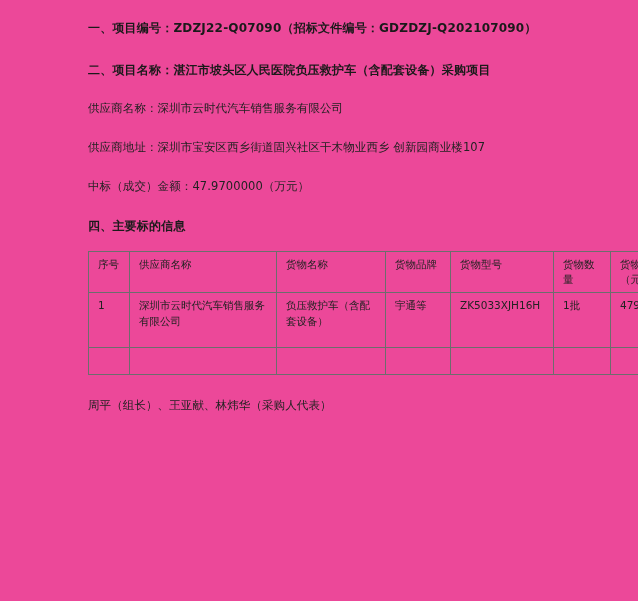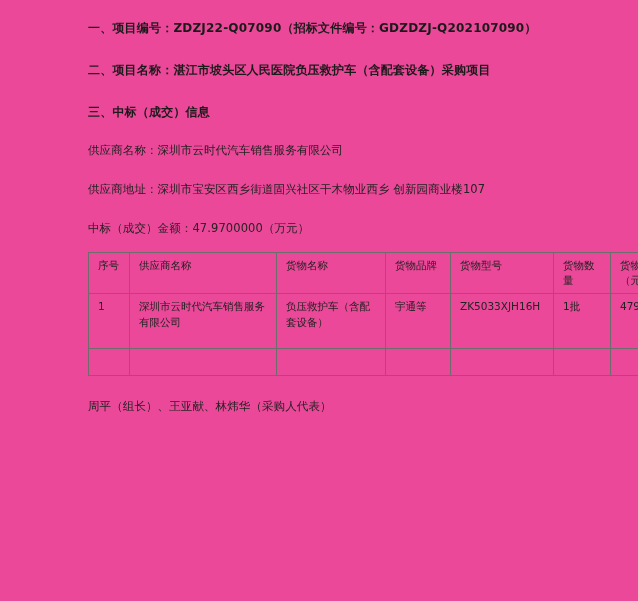--- a/index.html
+++ b/index.html
@@ -88,28 +88,28 @@
 </head>
 <body>
 
 <div class="page">
   <div class="content">
 
     <div class="section-head row-block b1">一、项目编号：ZDZJ22-Q07090（招标文件编号：GDZDZJ-Q202107090）</div>
 
     <div class="section-head row-block b2">二、项目名称：湛江市坡头区人民医院负压救护车（含配套设备）采购项目</div>
 
-    <div class="section-head row-block b3">三、中标（成交）信息</div>
 
     <div class="para row-block b4">供应商名称：深圳市云时代汽车销售服务有限公司</div>
 
     <div class="para row-block b5">供应商地址：深圳市宝安区西乡街道固兴社区干木物业西乡 创新园商业楼107</div>
 
     <div class="para row-block b6">中标（成交）金额：47.9700000（万元）</div>
 
+    <div class="section-head row-block b7">四、主要标的信息</div>
 
     <table class="bid-table">
       <thead>
         <tr>
           <th class="col-seq">序号</th>
           <th class="col-name">供应商名称</th>
           <th class="col-goods">货物名称</th>
           <th class="col-brand">货物品牌</th>
           <th class="col-model">货物型号</th>
           <th class="col-qty">货物数量</th>

